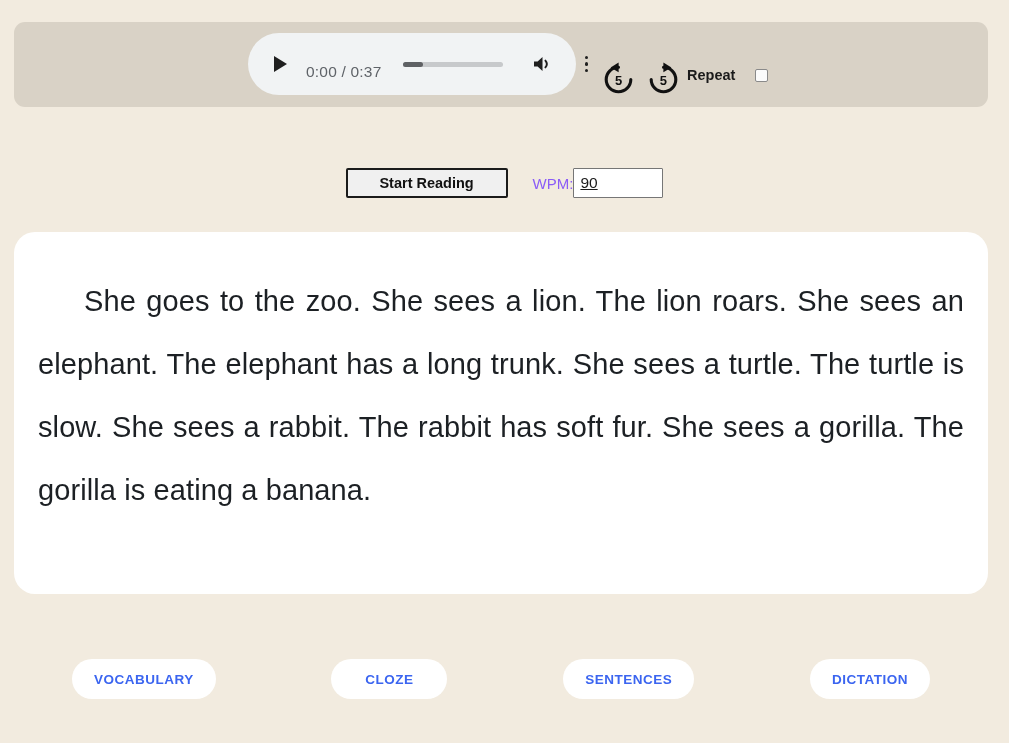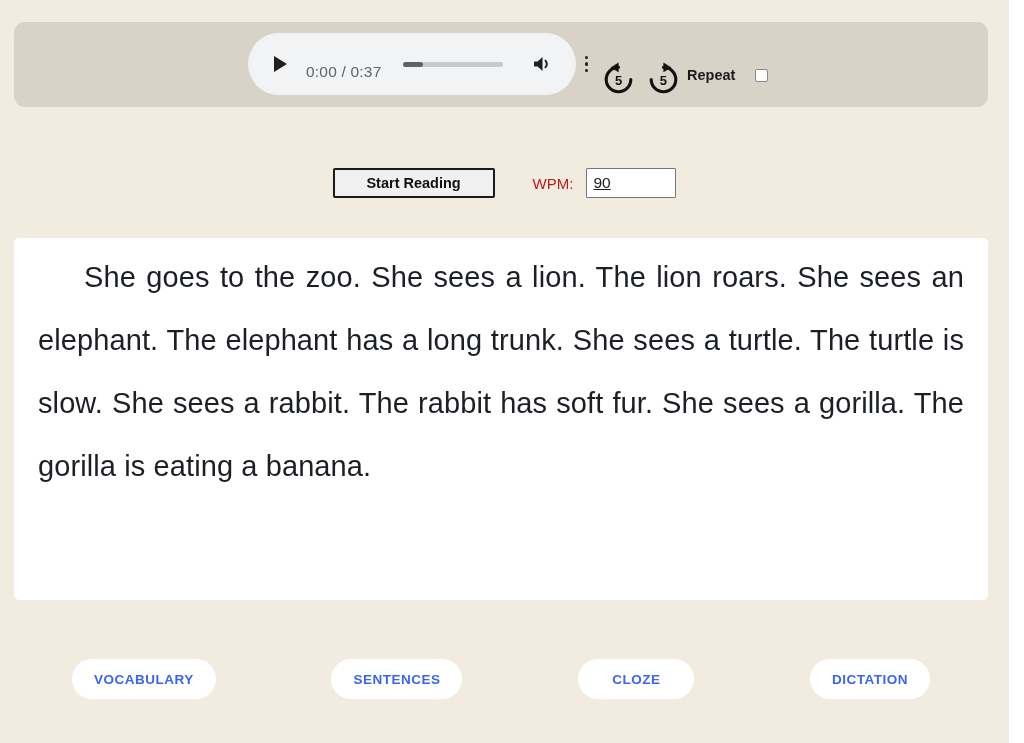--- a/index.html
+++ b/index.html
@@ -170,40 +170,39 @@
 
   
   .controls-row {
     position: absolute;
     left: 0;
     top: 168px;
     width: 1009px;
     display: flex;
     align-items: center;
     justify-content: center;
-    gap: 13px;
   }
   .start-btn {
     width: 162px;
     height: 30px;
     background: #f0f0f0;
     border: 2px solid #1b1b1b;
     border-radius: 2px;
     font-family: "Liberation Sans", sans-serif;
     font-size: 14.5px;
     font-weight: bold;
     color: #111111;
     cursor: pointer;
     padding: 0;
     line-height: 26px;
     box-sizing: border-box;
   }
   .wpm-label {
     font-size: 15px;
-    color: #b91c1c;
+    color: #8b5cf6;
     font-family: "Liberation Sans", sans-serif;
     margin-left: 25px;
   }
   .wpm-input {
     width: 90px;
     height: 30px;
     box-sizing: border-box;
     border: 1px solid #767676;
     border-radius: 1px;
     background: #ffffff;
@@ -212,27 +211,27 @@
     color: #1b1b1b;
     padding: 0 6px;
     outline: none;
     text-decoration: underline;
   }
 
   
   .reading-card {
     position: absolute;
     left: 14px;
-    top: 238px;
+    top: 232px;
     width: 974px;
     height: 362px;
     background: #ffffff;
-    border-radius: 5px;
-    box-sizing: border-box;
-    padding: 8px 24px 20px 24px;
+    border-radius: 21px;
+    box-sizing: border-box;
+    padding: 38px 24px 20px 24px;
     overflow: hidden;
   }
   .reading-text {
     margin: 0;
     text-align: justify;
     text-indent: 46px;
     font-family: "Liberation Sans", sans-serif;
     font-size: 29px;
     line-height: 63px;
     color: #1c2024;
@@ -325,19 +324,19 @@
     <span class="wpm-label">WPM:</span>
     <input class="wpm-input" type="text" value="90" style="">
   </div>
 
   <div class="reading-card">
     <p class="reading-text">She goes to the zoo. She sees a lion. The lion roars. She sees an elephant. The elephant has a long trunk. She sees a turtle. The turtle is slow. She sees a rabbit. The rabbit has soft fur. She sees a gorilla. The gorilla is eating a banana.</p>
   </div>
 
   <div class="actions-row">
     <button class="action-btn">VOCABULARY</button>
+    <button class="action-btn">CLOZE</button>
     <button class="action-btn">SENTENCES</button>
-    <button class="action-btn">CLOZE</button>
     <button class="action-btn">DICTATION</button>
   </div>
 
 </div>
 <div id="scroll-gutter"></div>
 
 </body></html>

